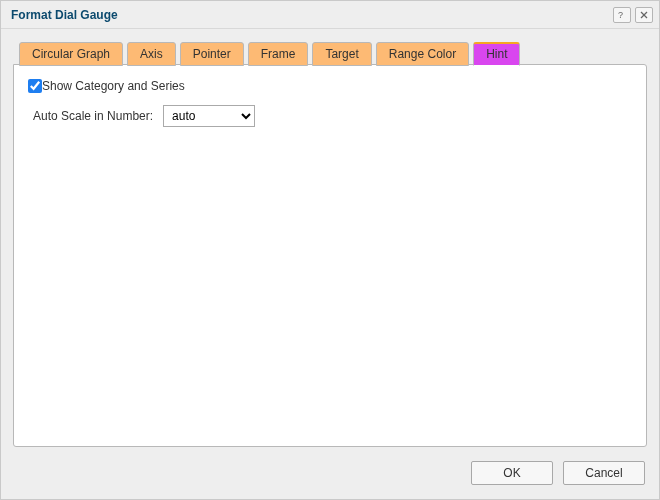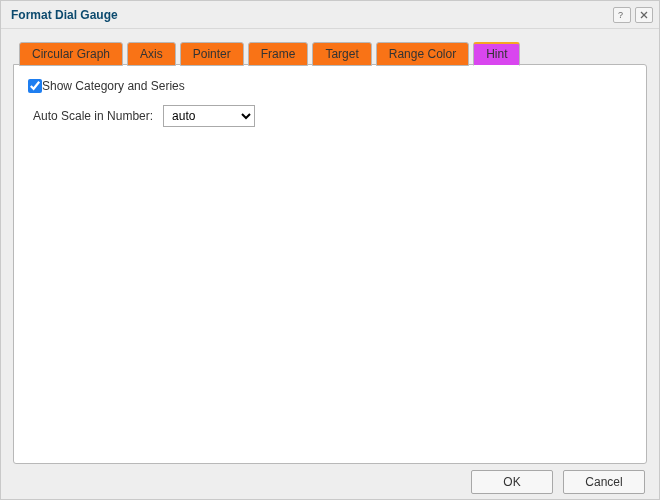--- a/index.html
+++ b/index.html
@@ -54,21 +54,21 @@
     display: flex;
     align-items: flex-end;
     gap: 4px;
     padding-left: 6px;
     position: relative;
     z-index: 2;
   }
   .tab {
     border: 1px solid #b8b8b8;
     border-bottom: 1px solid #b8b8b8;
-    background: #f97316;
+    background: #fdba74;
     padding: 4px 12px 4px 12px;
     border-radius: 3px 3px 0 0;
     color: #333;
     position: relative;
     top: 1px;
   }
   .tab.active {
     background: #d946ef;
     border-top: 2px solid #f5a623;
     border-bottom: 1px solid #ffffff;
@@ -97,21 +97,21 @@
   }
   .select {
     border: 1px solid #aaa;
     background: #fff;
     font-size: 12px;
     height: 22px;
     width: 92px;
     padding: 0 4px;
   }
   .footer {
-    height: 35px;
+    height: 52px;
     display: flex;
     align-items: center;
     justify-content: flex-end;
     gap: 10px;
     padding: 0 14px;
   }
   .btn {
     min-width: 82px;
     height: 24px;
     border: 1px solid #a8a8a8;

